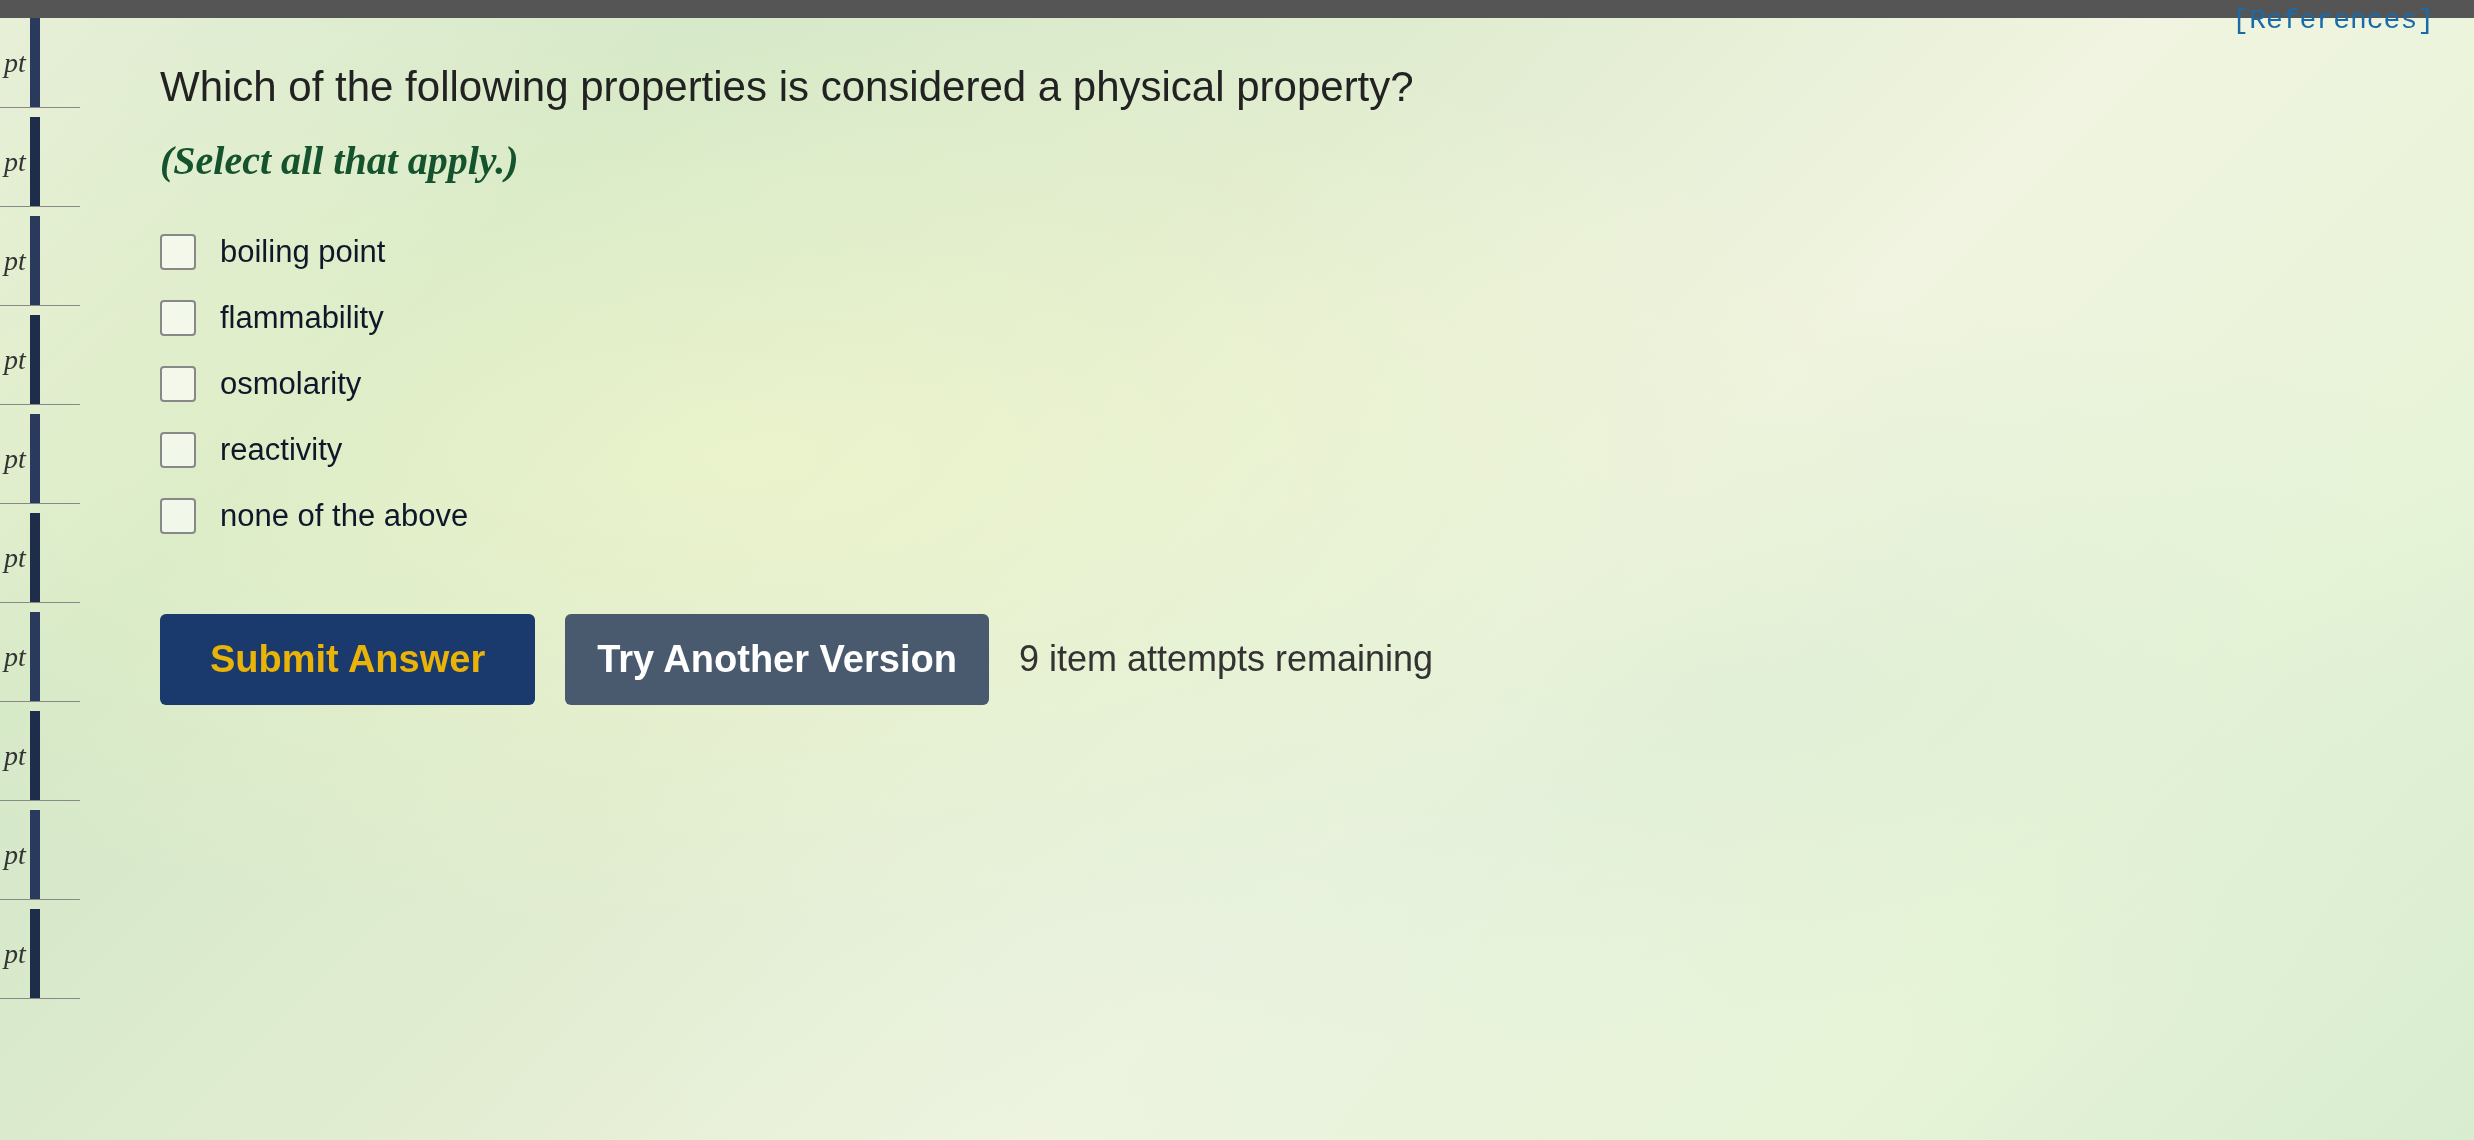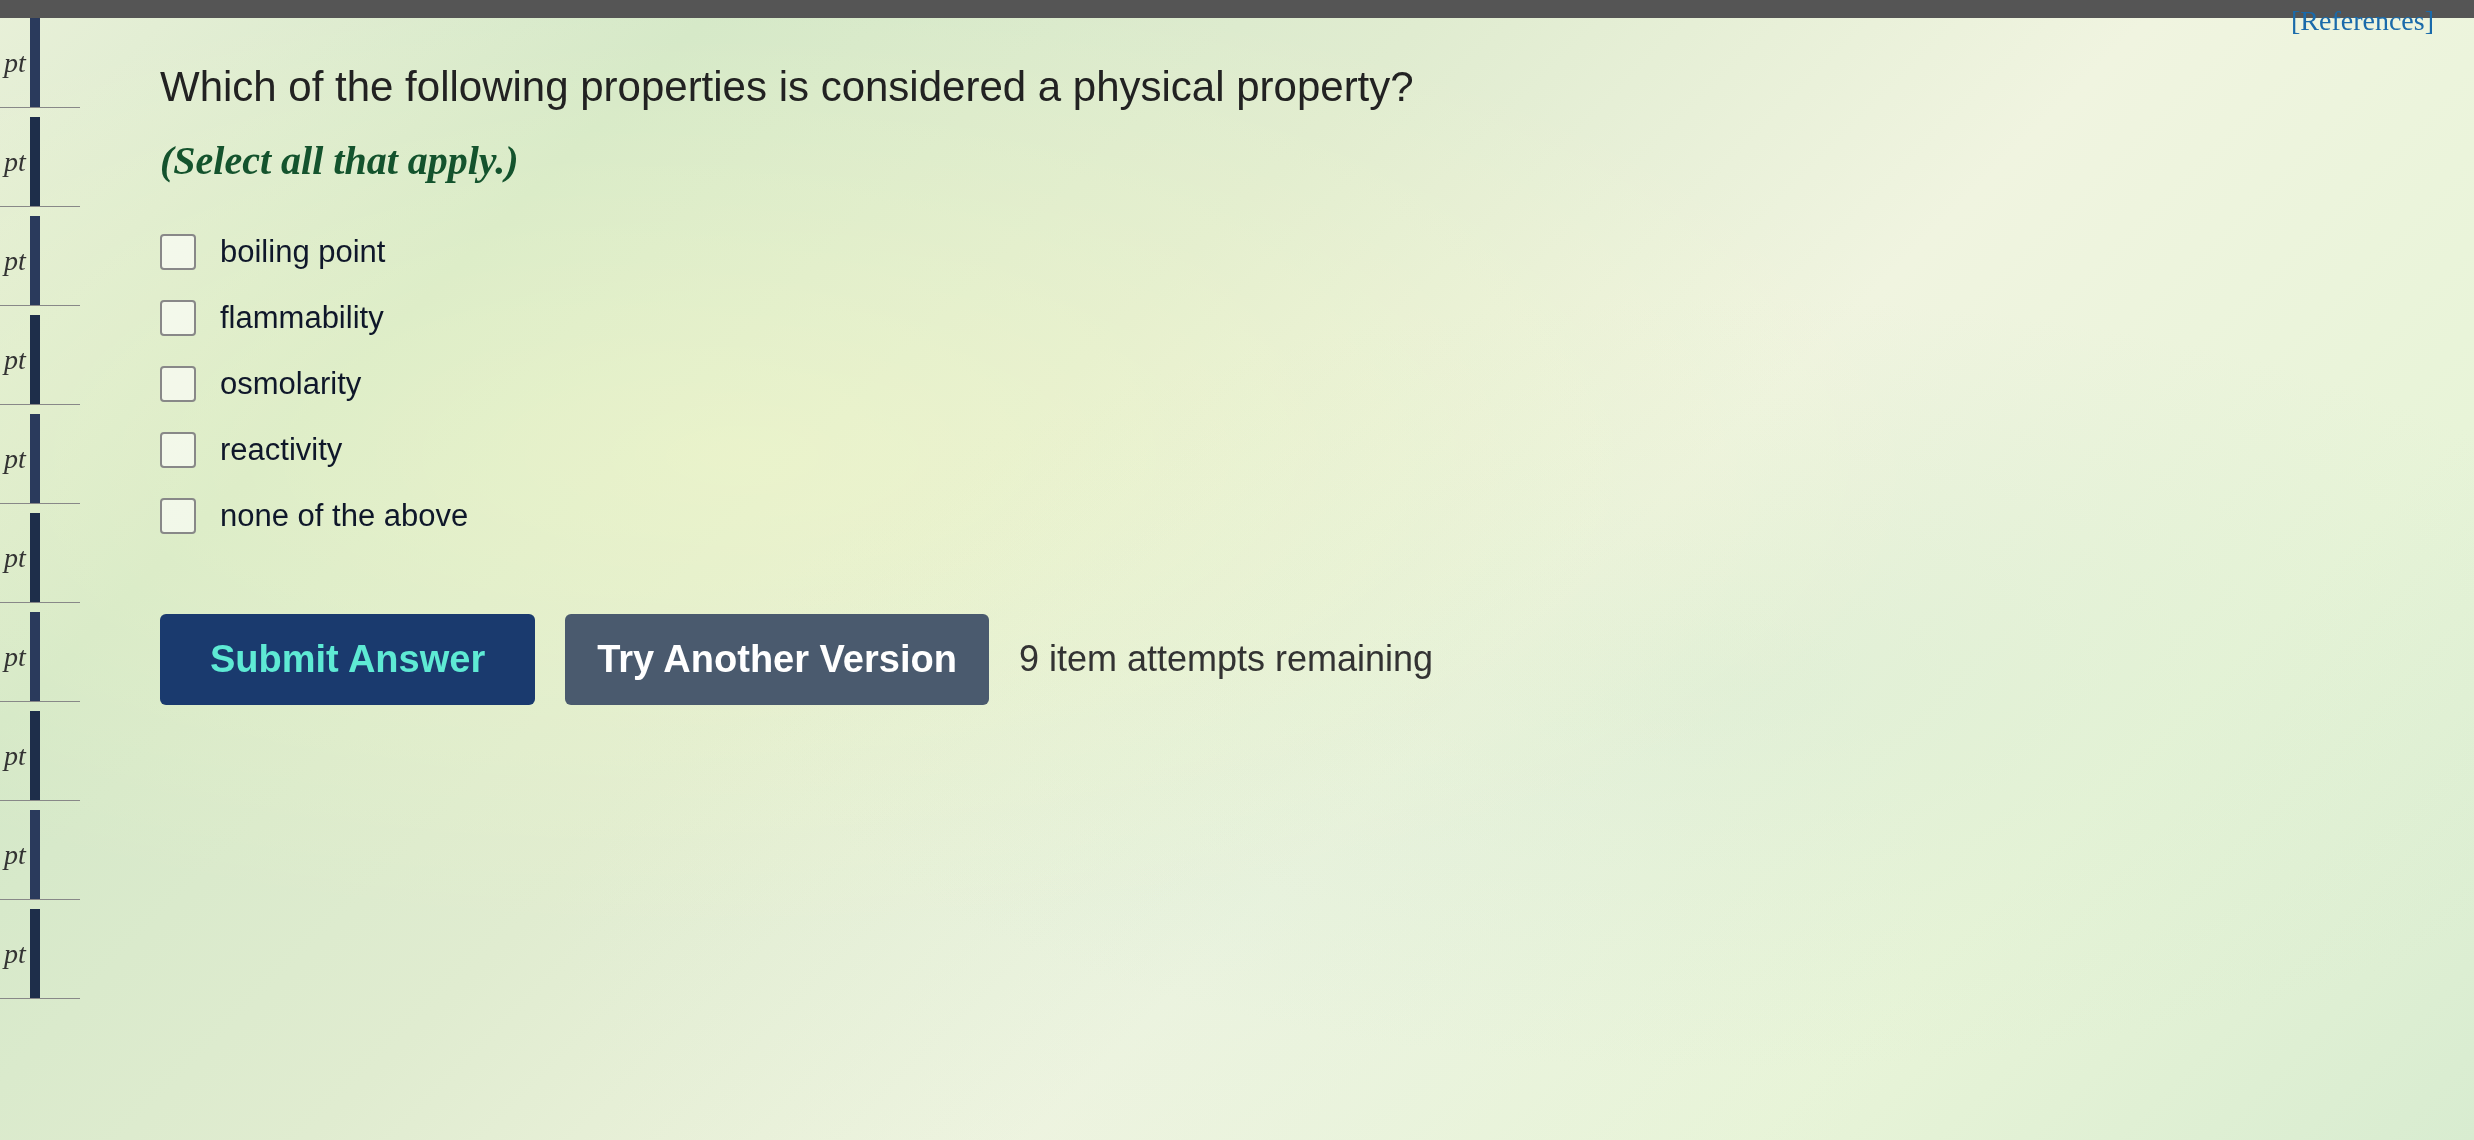--- a/index.html
+++ b/index.html
@@ -107,21 +107,21 @@
     }
 
     
     .references-link {
       position: absolute;
       top: 5px;
       right: 40px;
       font-size: 28px;
       color: #1a6aaa;
       text-decoration: none;
-      font-family: Liberation Serif, serif;
+      font-family: Liberation Mono, monospace;
     }
 
     .question-text {
       font-size: 42px;
       color: #222;
       line-height: 1.4;
       margin-bottom: 20px;
       font-family: Arial, sans-serif;
       font-weight: normal;
     }
@@ -164,21 +164,21 @@
     }
 
     .buttons-row {
       display: flex;
       align-items: center;
       gap: 30px;
     }
 
     .btn-submit {
       background-color: #1a3a6e;
-      color: #5eead4;
+      color: #eab308;
       font-size: 38px;
       font-weight: bold;
       padding: 24px 50px;
       border: none;
       border-radius: 6px;
       cursor: pointer;
       font-family: Arial, sans-serif;
       min-width: 320px;
     }
 

